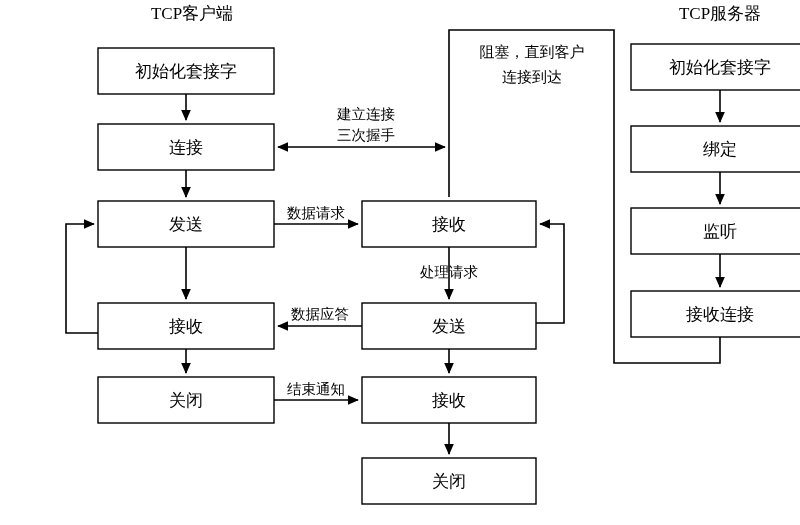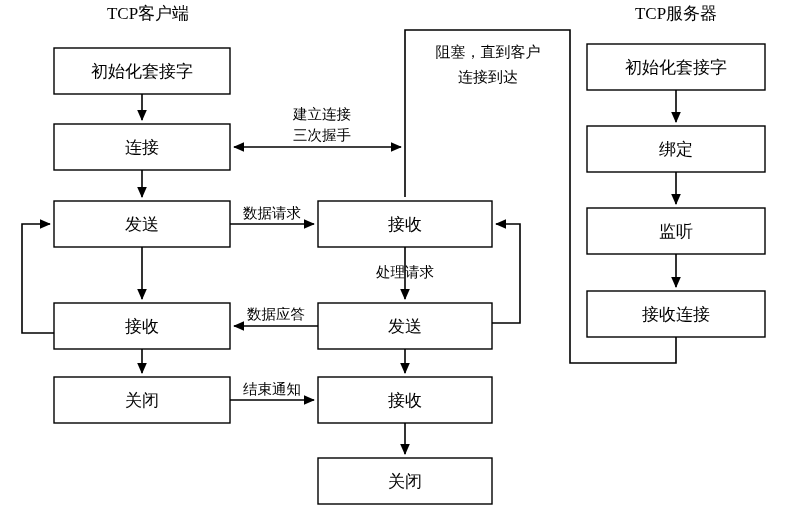--- a/index.html
+++ b/index.html
@@ -11,20 +11,21 @@
     width: 800px;
     height: 525px;
     font-family: "Liberation Sans", sans-serif;
     overflow: hidden;
   }
   #diagram-root {
     position: relative;
     width: 644px;
     height: 525px;
     background: #ffffff;
+    padding-left: 44px;
   }
   svg#flow {
     display: block;
     width: 800px;
     height: 525px;
   }
   .box-rect {
     fill: #ffffff;
     stroke: #000000;
     stroke-width: 1.4;

